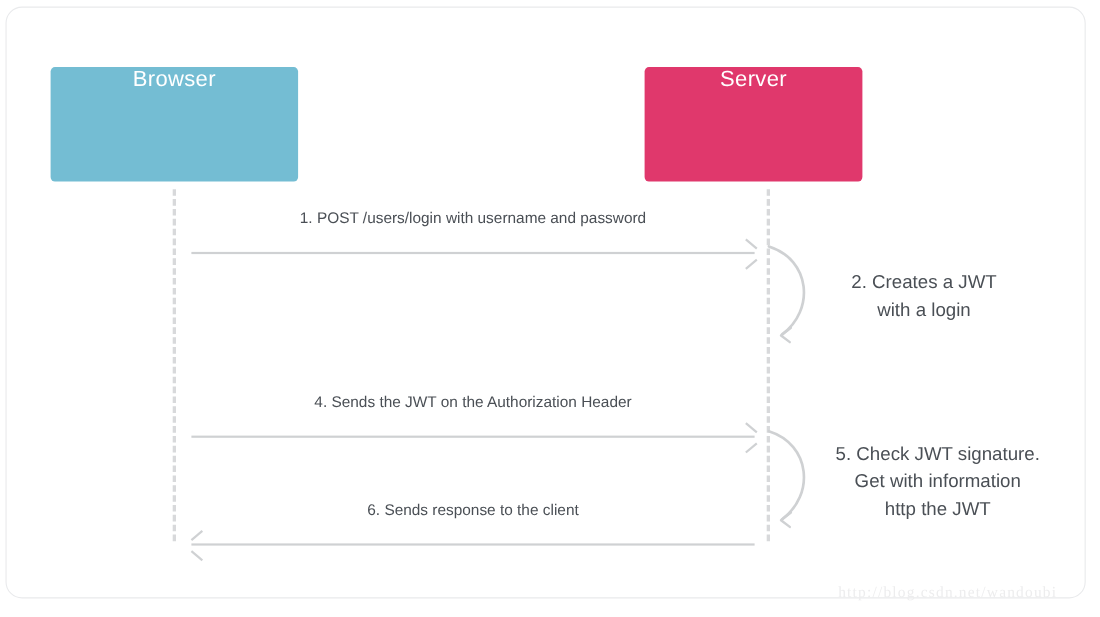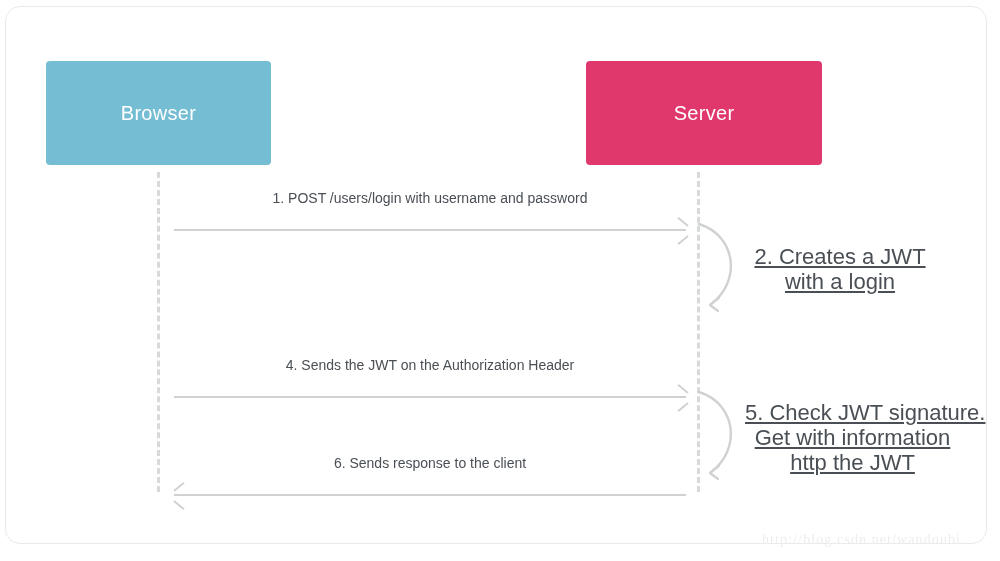--- a/index.html
+++ b/index.html
@@ -28,41 +28,40 @@
     background: #ffffff;
     border: 1px solid #e9eaec;
     border-radius: 15px;
     box-sizing: border-box;
   }
   
   .actor {
     position: absolute;
     border-radius: 4px;
     display: flex;
-    align-items: center;
     justify-content: center;
     color: #ffffff;
     font-size: 20px;
     letter-spacing: 0.3px;
   }
   .actor-label {
     color: #ffffff;
     font-size: 20px;
     font-weight: 400;
   }
   #actor-browser {
     left: 46px;
     top: 61px;
     width: 225px;
     height: 104px;
   }
   #actor-server {
     left: 586px;
     top: 61px;
-    width: 236px;
+    width: 198px;
     height: 104px;
   }
   
   .lifeline {
     position: absolute;
     top: 172px;
     width: 0;
     height: 320px;
     border-left: 3px dashed #d8d9db;
   }
@@ -126,26 +125,25 @@
     position: absolute;
     width: 60px;
     height: 92px;
   }
   .selfloop svg { display: block; overflow: visible; }
   #loop-2 { left: 697px; top: 220px; }
   #loop-5 { left: 697px; top: 388px; }
 
   .note {
     position: absolute;
-    font-size: 22px;
+    font-size: 17px;
     color: #4a4f55;
     line-height: 25px;
     text-align: center;
     white-space: nowrap;
-    text-decoration: underline;
   }
   #note-2 { left: 745px; top: 244px; width: 190px; }
   #note-5 { left: 745px; top: 400px; width: 215px; }
 
   
   #watermark {
     position: absolute;
     left: 762px;
     top: 532px;
     font-family: "Liberation Serif", serif;

